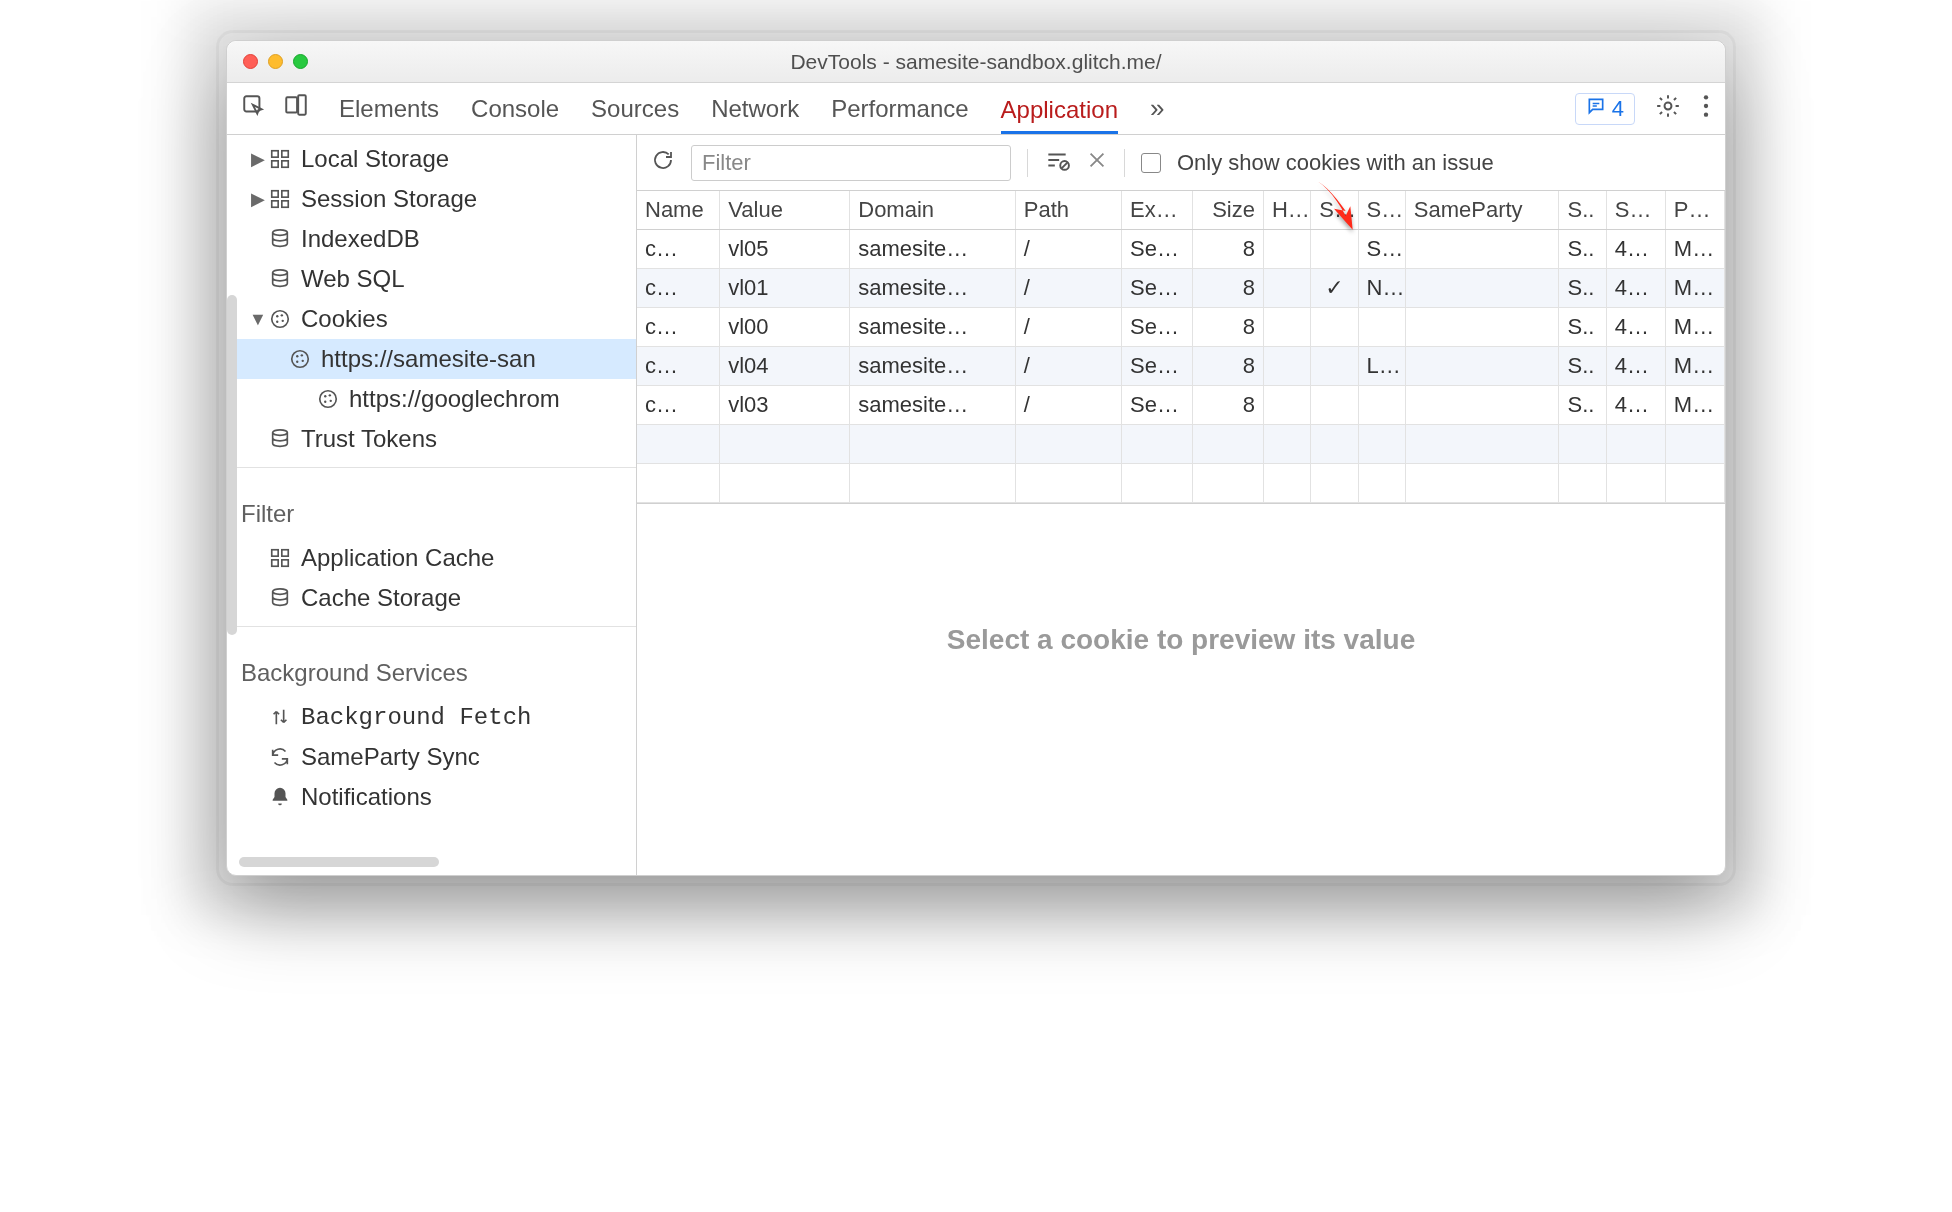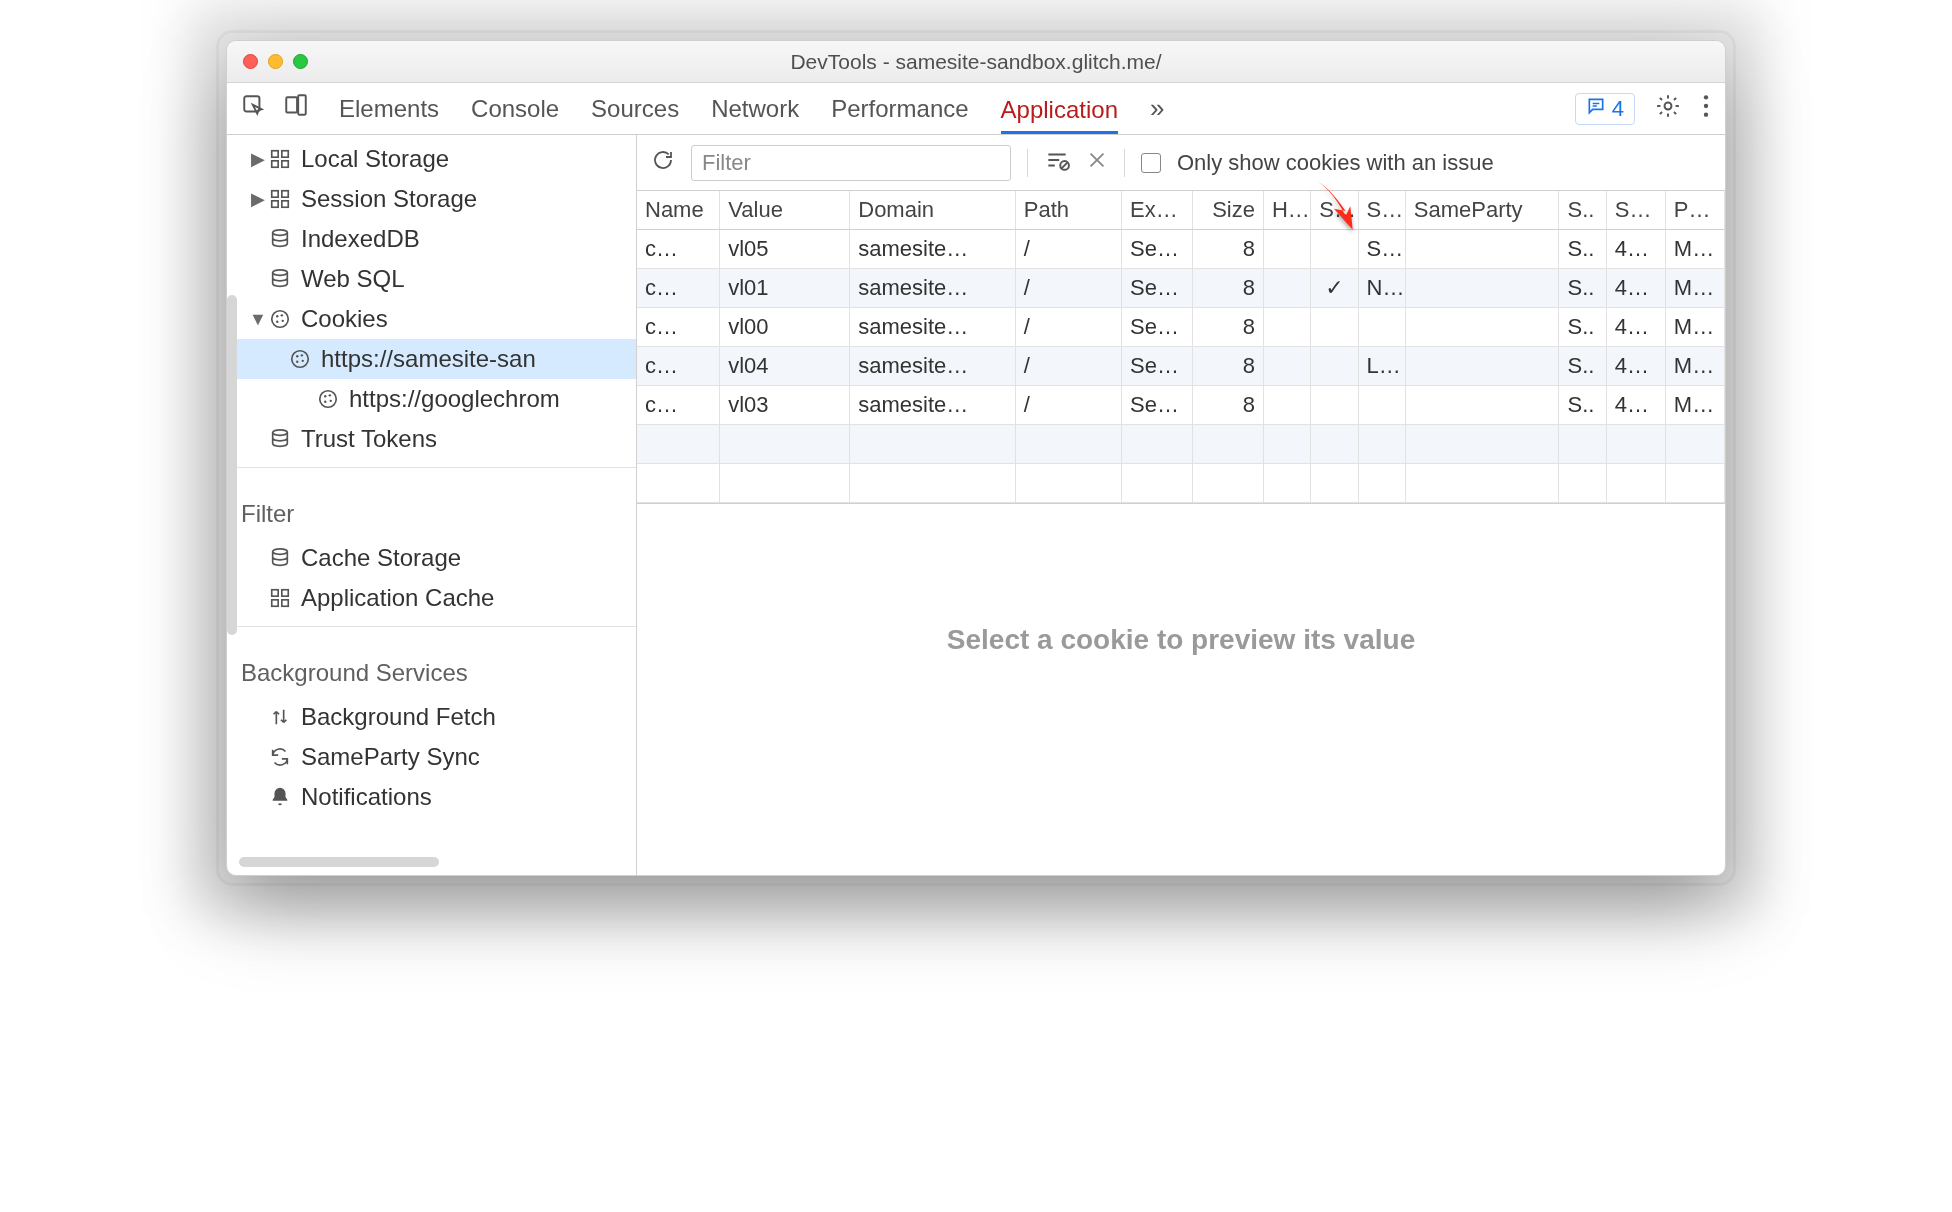--- a/index.html
+++ b/index.html
@@ -344,43 +344,43 @@
         </span>
         <span class="label">Trust Tokens</span>
       </div>
 
       <div class="hr"></div>
       <div class="section">Filter</div>
       <div id="cache-list">
           <div class="row" style="padding-left: 40px;">
             <span class="si-icon">
               <svg width="22" height="22" viewBox="0 0 24 24">
-                <ellipse class="icon-stroke" cx="12" cy="5" rx="8" ry="3"></ellipse>
-                <path class="icon-stroke" d="M4 5v6c0 1.7 3.6 3 8 3s8-1.3 8-3V5M4 11v6c0 1.7 3.6 3 8 3s8-1.3 8-3v-6"></path>
-              </svg>
-            </span>
-            <span class="label">Cache Storage</span>
-          </div>
-          <div class="row" style="padding-left: 40px;">
-            <span class="si-icon">
-              <svg width="22" height="22" viewBox="0 0 24 24">
                 <rect class="icon-stroke" x="3" y="3" width="7" height="7"></rect>
                 <rect class="icon-stroke" x="14" y="3" width="7" height="7"></rect>
                 <rect class="icon-stroke" x="3" y="14" width="7" height="7"></rect>
                 <rect class="icon-stroke" x="14" y="14" width="7" height="7"></rect>
               </svg>
             </span>
             <span class="label">Application Cache</span>
           </div>
+          <div class="row" style="padding-left: 40px;">
+            <span class="si-icon">
+              <svg width="22" height="22" viewBox="0 0 24 24">
+                <ellipse class="icon-stroke" cx="12" cy="5" rx="8" ry="3"></ellipse>
+                <path class="icon-stroke" d="M4 5v6c0 1.7 3.6 3 8 3s8-1.3 8-3V5M4 11v6c0 1.7 3.6 3 8 3s8-1.3 8-3v-6"></path>
+              </svg>
+            </span>
+            <span class="label">Cache Storage</span>
+          </div>
         </div>
 
       <div class="hr"></div>
       <div class="section">Background Services</div>
       <div id="bg-list">
-          <div class="row" style="padding-left: 40px;">
+          <div class="row" style="padding-left: 40px; font-family: Liberation Mono, monospace;">
             <span class="si-icon">
               <svg width="22" height="22" viewBox="0 0 24 24">
                 <path class="icon-stroke" d="M8 20V6m0 0L5 9m3-3 3 3M16 4v14m0 0 3-3m-3 3-3-3"></path>
               </svg>
             </span>
             <span class="label">Background Fetch</span>
           </div>
           <div class="row" style="padding-left: 40px;">
             <span class="si-icon">
               <svg width="22" height="22" viewBox="0 0 24 24">

